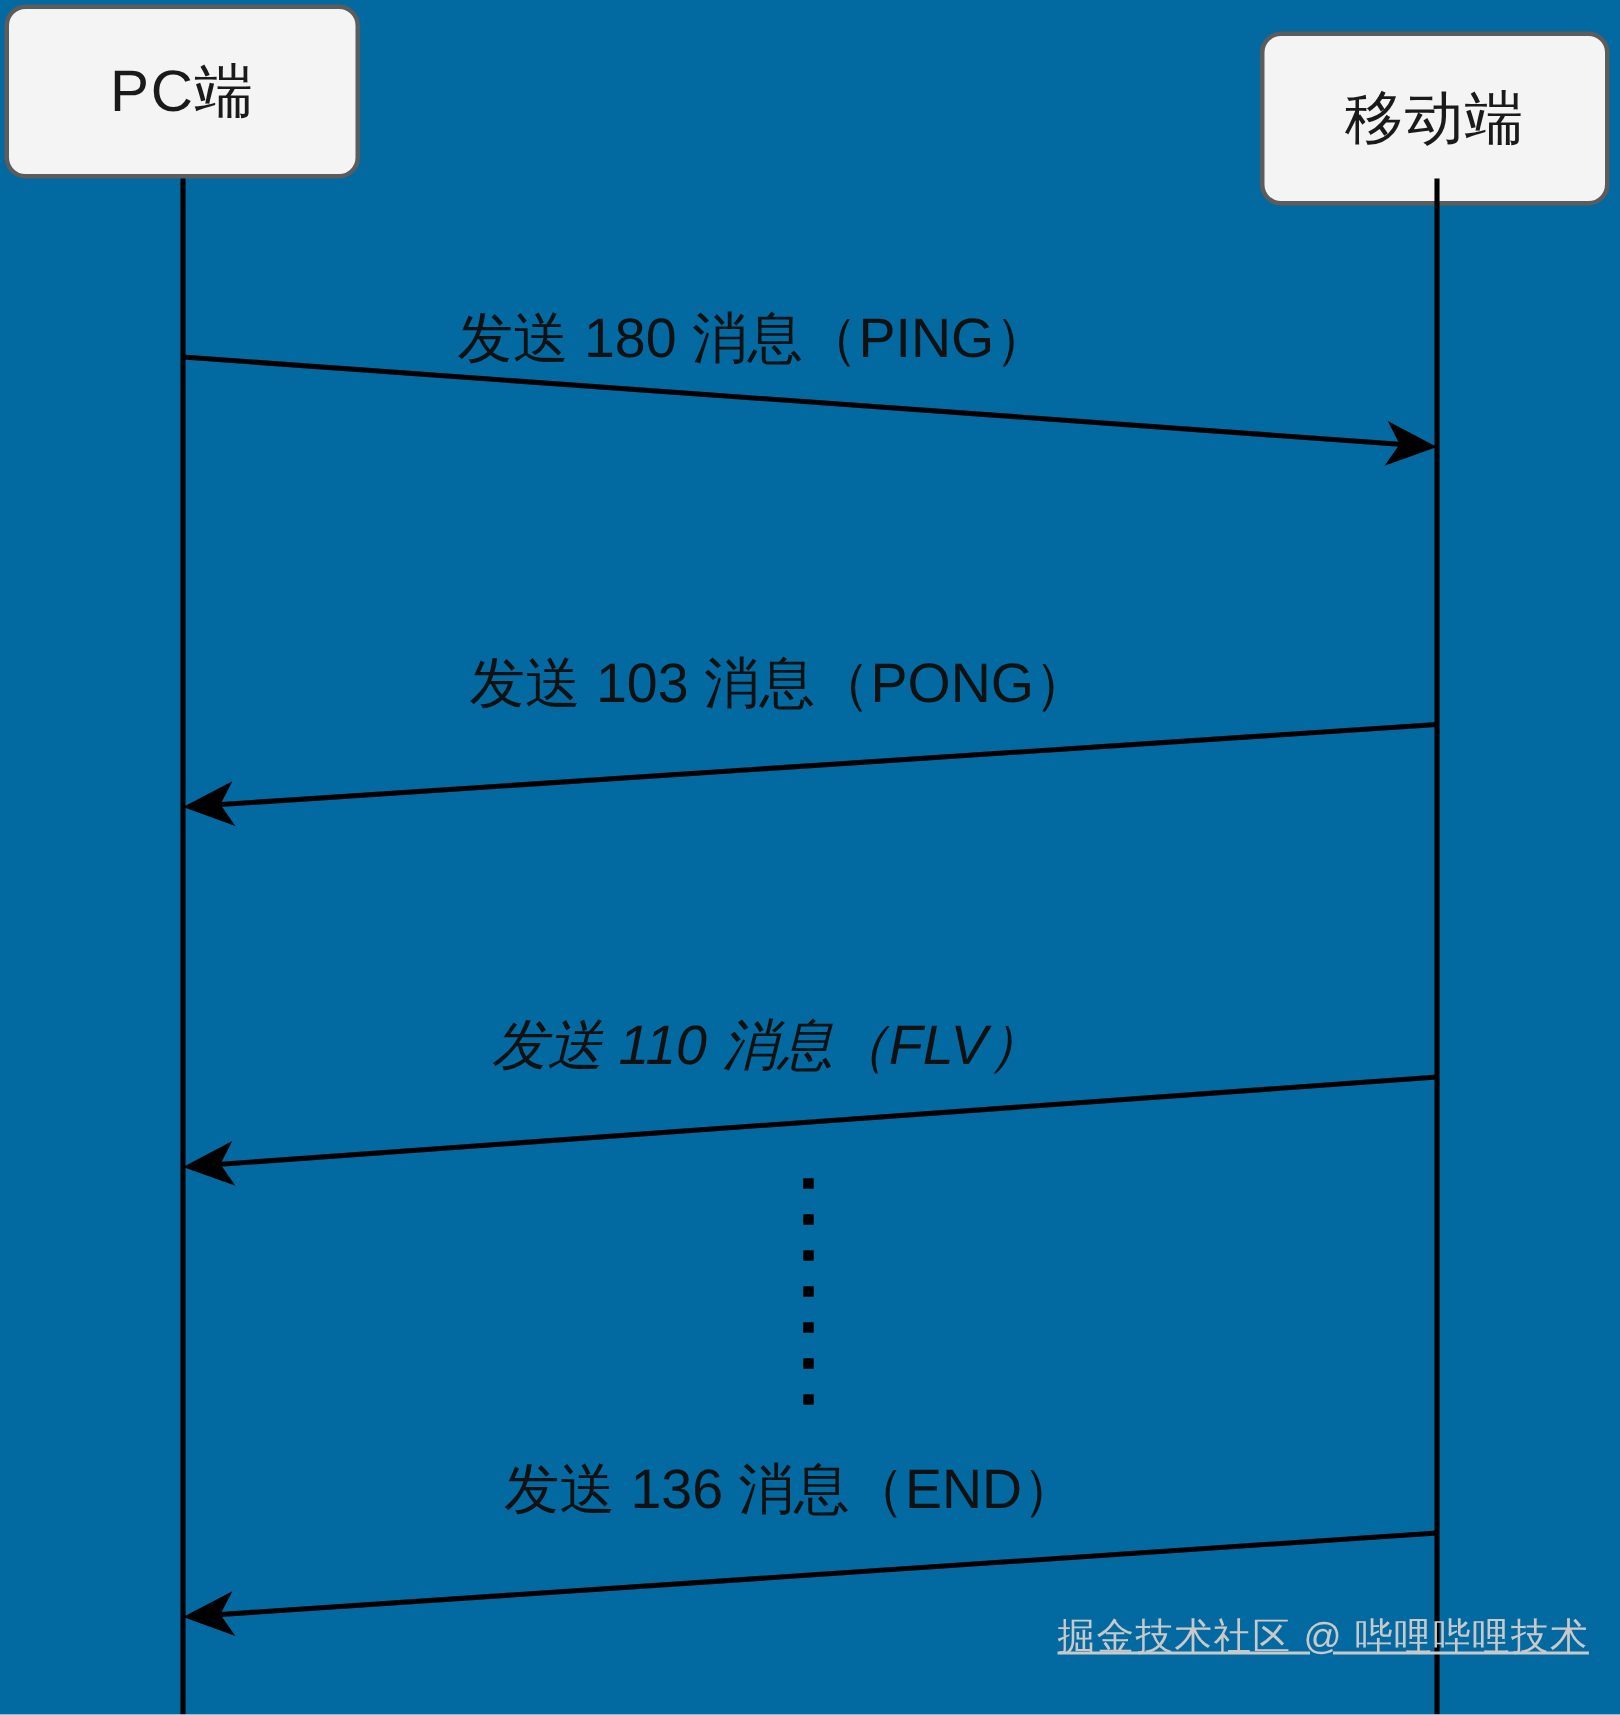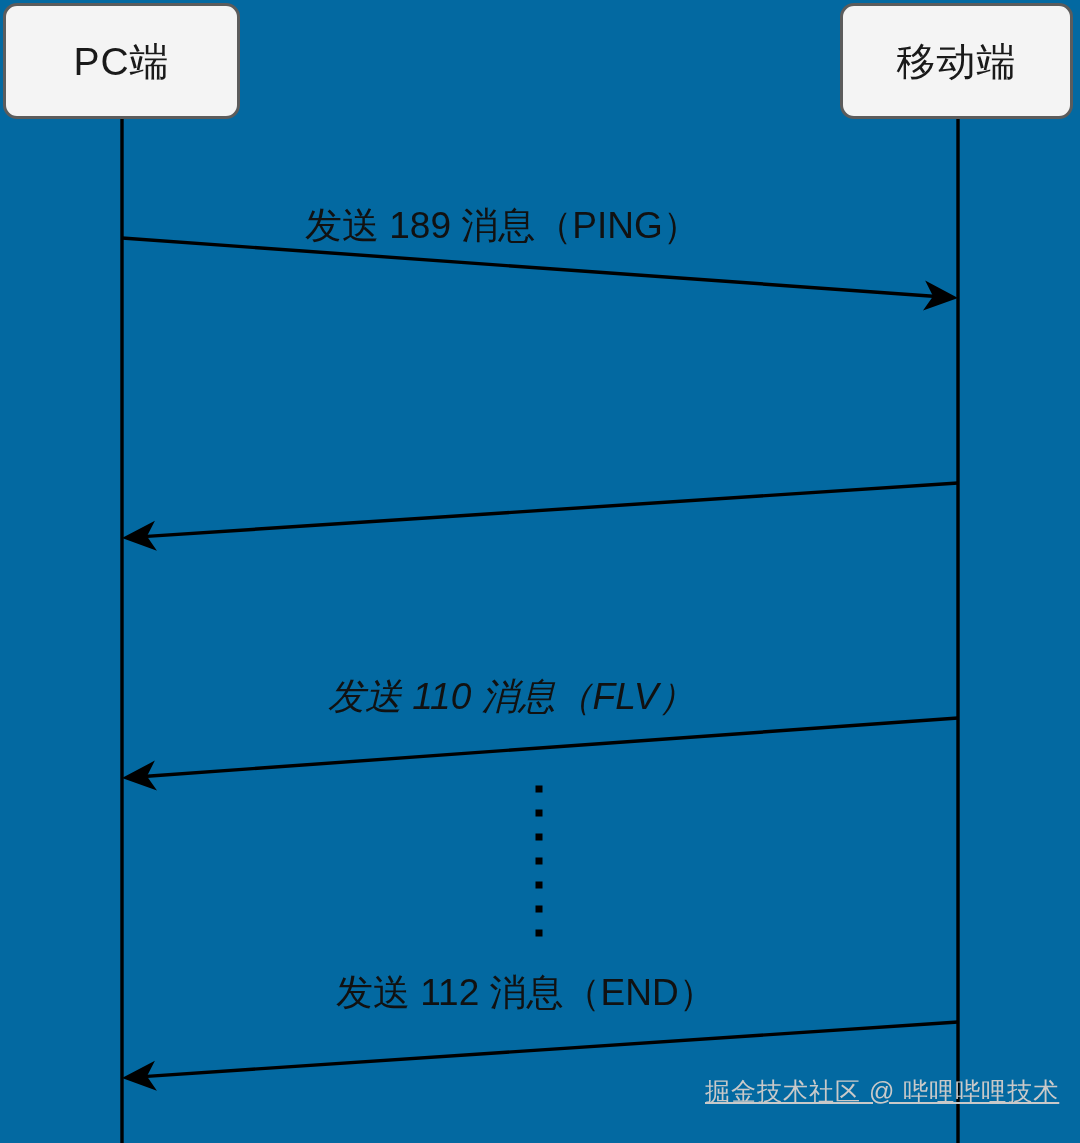--- a/index.html
+++ b/index.html
@@ -37,21 +37,21 @@
     white-space: nowrap;
   }
   #participant-pc {
     left: 3px;
     top: 3px;
     width: 237px;
     height: 116px;
   }
   #participant-mobile {
     left: 840px;
-    top: 3px;
+    top: 21px;
     width: 233px;
     height: 116px;
   }
   
   #diagram-svg {
     position: absolute;
     left: 0;
     top: 0;
     width: 1080px;
     height: 1143px;
@@ -146,22 +146,23 @@
         <rect class="ellipsis-dot" x="535.5" y="785.5" width="7" height="7"></rect>
         <rect class="ellipsis-dot" x="535.5" y="809.5" width="7" height="7"></rect>
         <rect class="ellipsis-dot" x="535.5" y="833.5" width="7" height="7"></rect>
         <rect class="ellipsis-dot" x="535.5" y="857.5" width="7" height="7"></rect>
         <rect class="ellipsis-dot" x="535.5" y="881.5" width="7" height="7"></rect>
         <rect class="ellipsis-dot" x="535.5" y="905.5" width="7" height="7"></rect>
         <rect class="ellipsis-dot" x="535.5" y="929.5" width="7" height="7"></rect>
       </g>
   </svg>
 
-  <div class="message-label" id="message-label-0">发送 189 消息（PING）</div>
+  <div class="message-label" id="message-label-0">发送 180 消息（PING）</div>
 
+  <div class="message-label" id="message-label-1">发送 103 消息（PONG）</div>
 
   <div class="message-label" id="message-label-2">发送 110 消息（FLV）</div>
 
-  <div class="message-label" id="message-label-3">发送 112 消息（END）</div>
+  <div class="message-label" id="message-label-3">发送 136 消息（END）</div>
 
   <div id="watermark">掘金技术社区 @ 哔哩哔哩技术</div>
 
 </div>
 
 </body></html>

